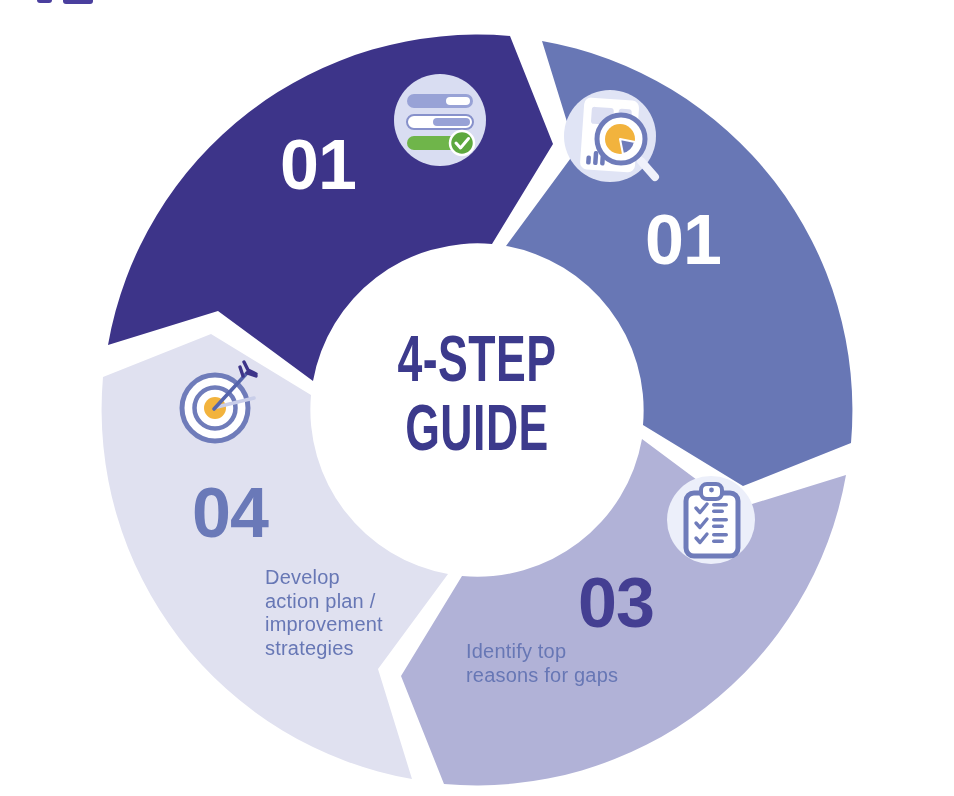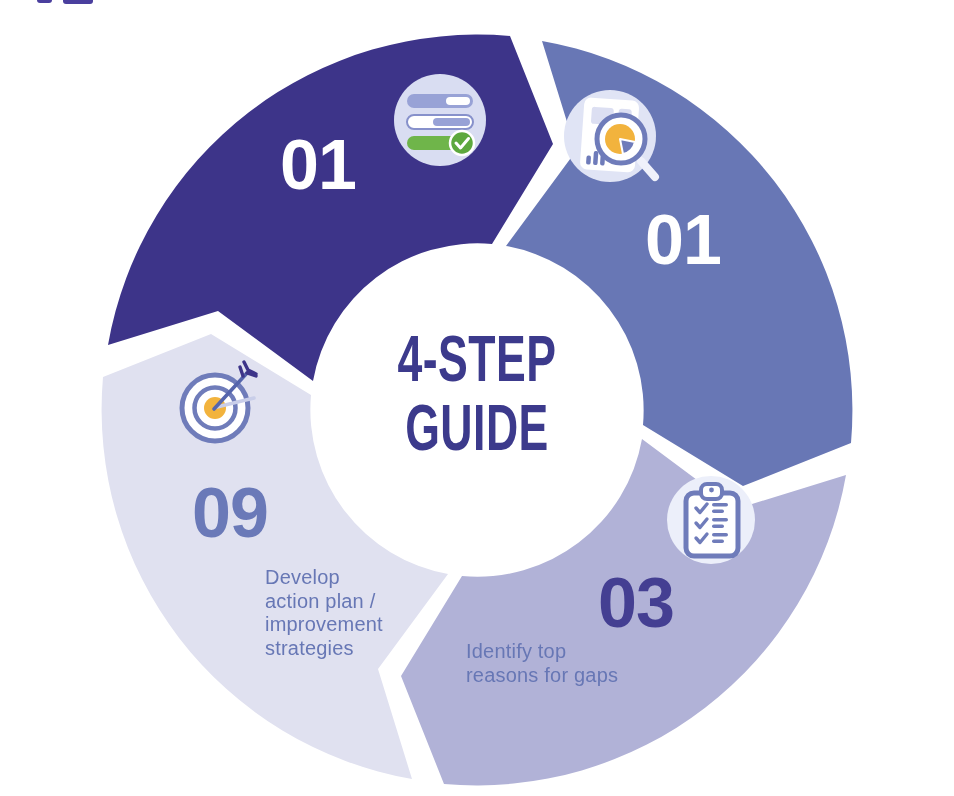--- a/index.html
+++ b/index.html
@@ -80,22 +80,22 @@
       <line x1="214" y1="409" x2="247" y2="373" stroke="#5565ac" stroke-width="3.6" stroke-linecap="round"></line>
       <path d="M240,367 l3,9 M247,373 l9,3 M244,362 l4,8 l8,4" fill="none" stroke="#3d3489" stroke-width="3.4" stroke-linecap="round" stroke-linejoin="round"></path>
     </g>
   </svg>
 
   <div class="title" style="color: rgb(60, 58, 140);">4-STEP
 GUIDE</div>
 
   <div class="num" style="left: 280px; top: 130px; color: rgb(255, 255, 255);">01</div>
   <div class="num" style="left: 645px; top: 205px; color: rgb(255, 255, 255);">01</div>
-  <div class="num" style="left: 578px; top: 568px; color: rgb(68, 63, 146); margin-left: 20px;">03</div>
-  <div class="num" style="left: 192px; top: 478px; color: rgb(106, 121, 184);">09</div>
+  <div class="num" style="left: 578px; top: 568px; color: rgb(68, 63, 146);">03</div>
+  <div class="num" style="left: 192px; top: 478px; color: rgb(106, 121, 184);">04</div>
 
   <div class="lbl" style="left: 265px; top: 566px; color: rgb(103, 119, 181);">Develop
 action plan /
 improvement
 strategies</div>
   <div class="lbl" style="left: 466px; top: 640px; color: rgb(103, 119, 181);">Identify top
 reasons for gaps</div>
 
 </div>
 

